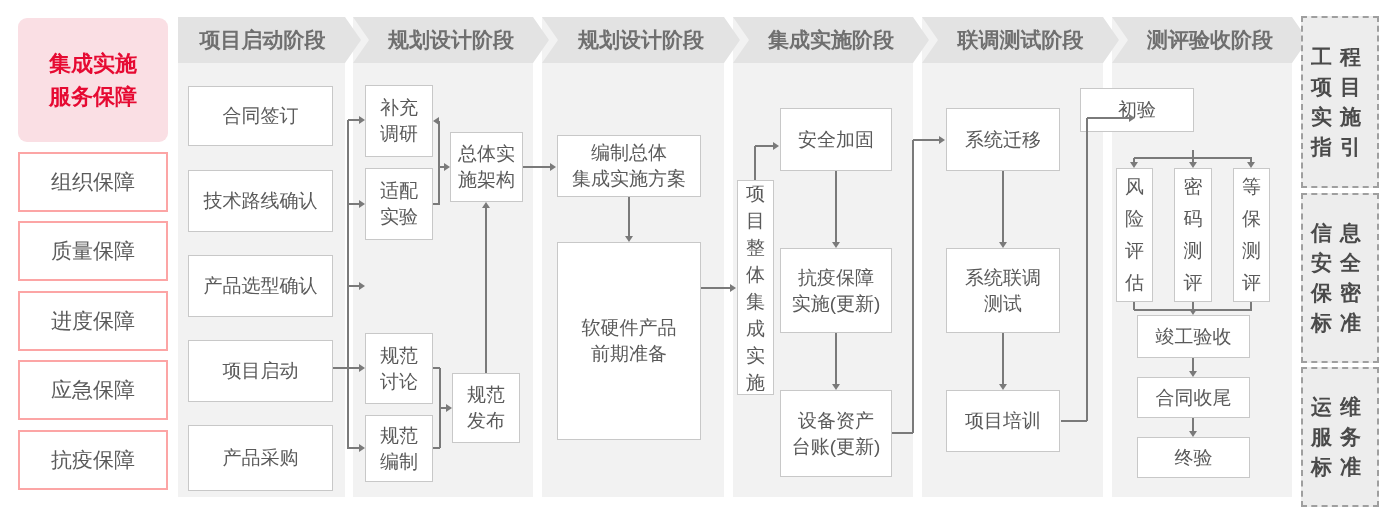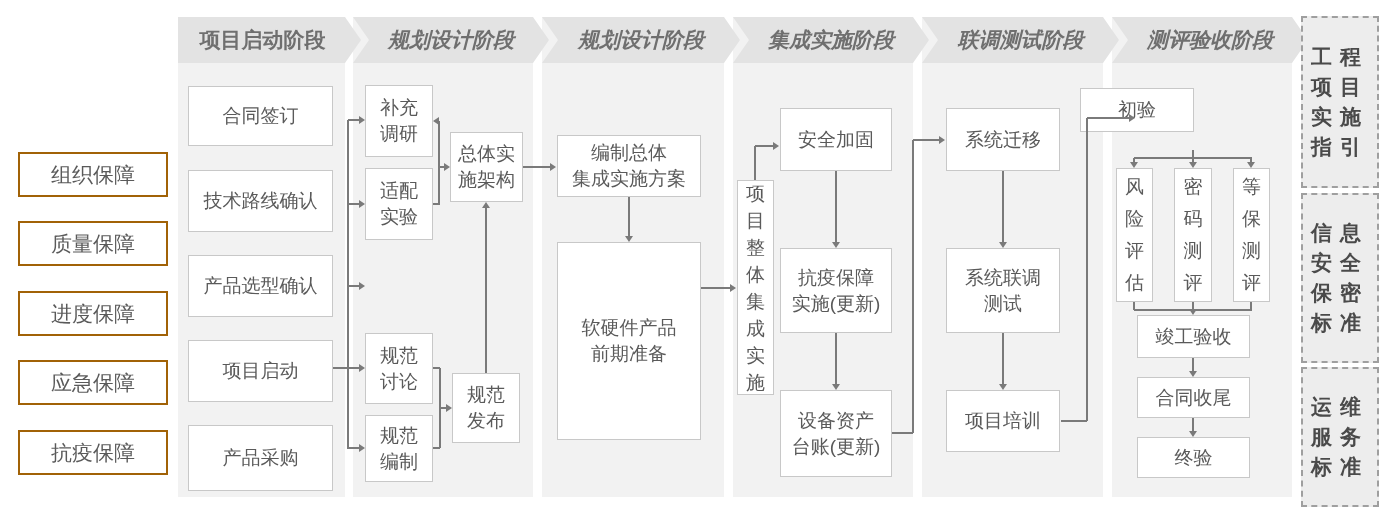--- a/index.html
+++ b/index.html
@@ -7,37 +7,36 @@
     position:relative;width:1391px;height:515px;background:#ffffff;overflow:hidden;
     font-family:"Liberation Sans","DejaVu Sans",sans-serif;color:#5a5a5a;
   }
   
   .side-title{
     position:absolute;left:18px;top:18px;width:150px;height:124px;
     background:#fadfe4;border-radius:9px;display:flex;align-items:center;justify-content:center;
     color:#e60a32;font-size:22px;font-weight:bold;line-height:33px;text-align:center;white-space:pre-line;
   }
   .side-box{
-    position:absolute;left:18px;width:150px;height:45px;box-sizing:border-box;
-    background:#ffffff;border:2px solid #a16207;
+    position:absolute;left:18px;width:150px;height:60px;box-sizing:border-box;
+    background:#ffffff;border:2px solid #fca5a5;
     display:flex;align-items:center;justify-content:center;
     font-size:21px;color:#5a5a5a;
   }
   
   .col{position:absolute;top:17px;height:480px;background:#f2f2f2;}
   .hdr{
     position:absolute;top:17px;height:46px;background:#e3e3e3;
     display:flex;align-items:center;justify-content:center;
     font-size:21px;font-weight:bold;color:#6f6f6f;box-sizing:border-box;padding-right:14px;
     clip-path:polygon(0 0,calc(100% - 16px) 0,100% 50%,calc(100% - 16px) 100%,0 100%);
   }
   .hdr.notch{
     clip-path:polygon(0 0,calc(100% - 16px) 0,100% 50%,calc(100% - 16px) 100%,0 100%,16px 50%);
     padding-left:14px;
-    font-style:italic;
   }
   
   .node{
     position:absolute;box-sizing:border-box;background:#ffffff;border:1px solid #c8c8c8;
     display:flex;align-items:center;justify-content:center;text-align:center;
     font-size:19px;color:#5a5a5a;line-height:26px;white-space:pre-line;
   }
   .node.vert{word-break:break-all;line-height:27px;padding:0 7px;}
   .node.vert6{word-break:break-all;line-height:32px;padding:0 7px;}
   
@@ -53,20 +52,22 @@
     background:#ededed;border:2px dashed #9f9f9f;
     display:flex;align-items:center;justify-content:center;text-align:center;
     font-size:21px;font-weight:bold;color:#4a4a4a;line-height:30px;letter-spacing:8px;white-space:pre-line;
   }
 </style>
 </head>
 <body>
 
 <div id="canvas">
 
+  <div class="side-title">集成实施
+服务保障</div>
   <div class="side-box" style="top:152px">组织保障</div>
   <div class="side-box" style="top:221px">质量保障</div>
   <div class="side-box" style="top:291px">进度保障</div>
   <div class="side-box" style="top:360px">应急保障</div>
   <div class="side-box" style="top:430px">抗疫保障</div>
 
   <div class="col" style="left:178px;width:167px"></div>
   <div class="col" style="left:353px;width:180px"></div>
   <div class="col" style="left:542px;width:182px"></div>
   <div class="col" style="left:733px;width:180px"></div>

